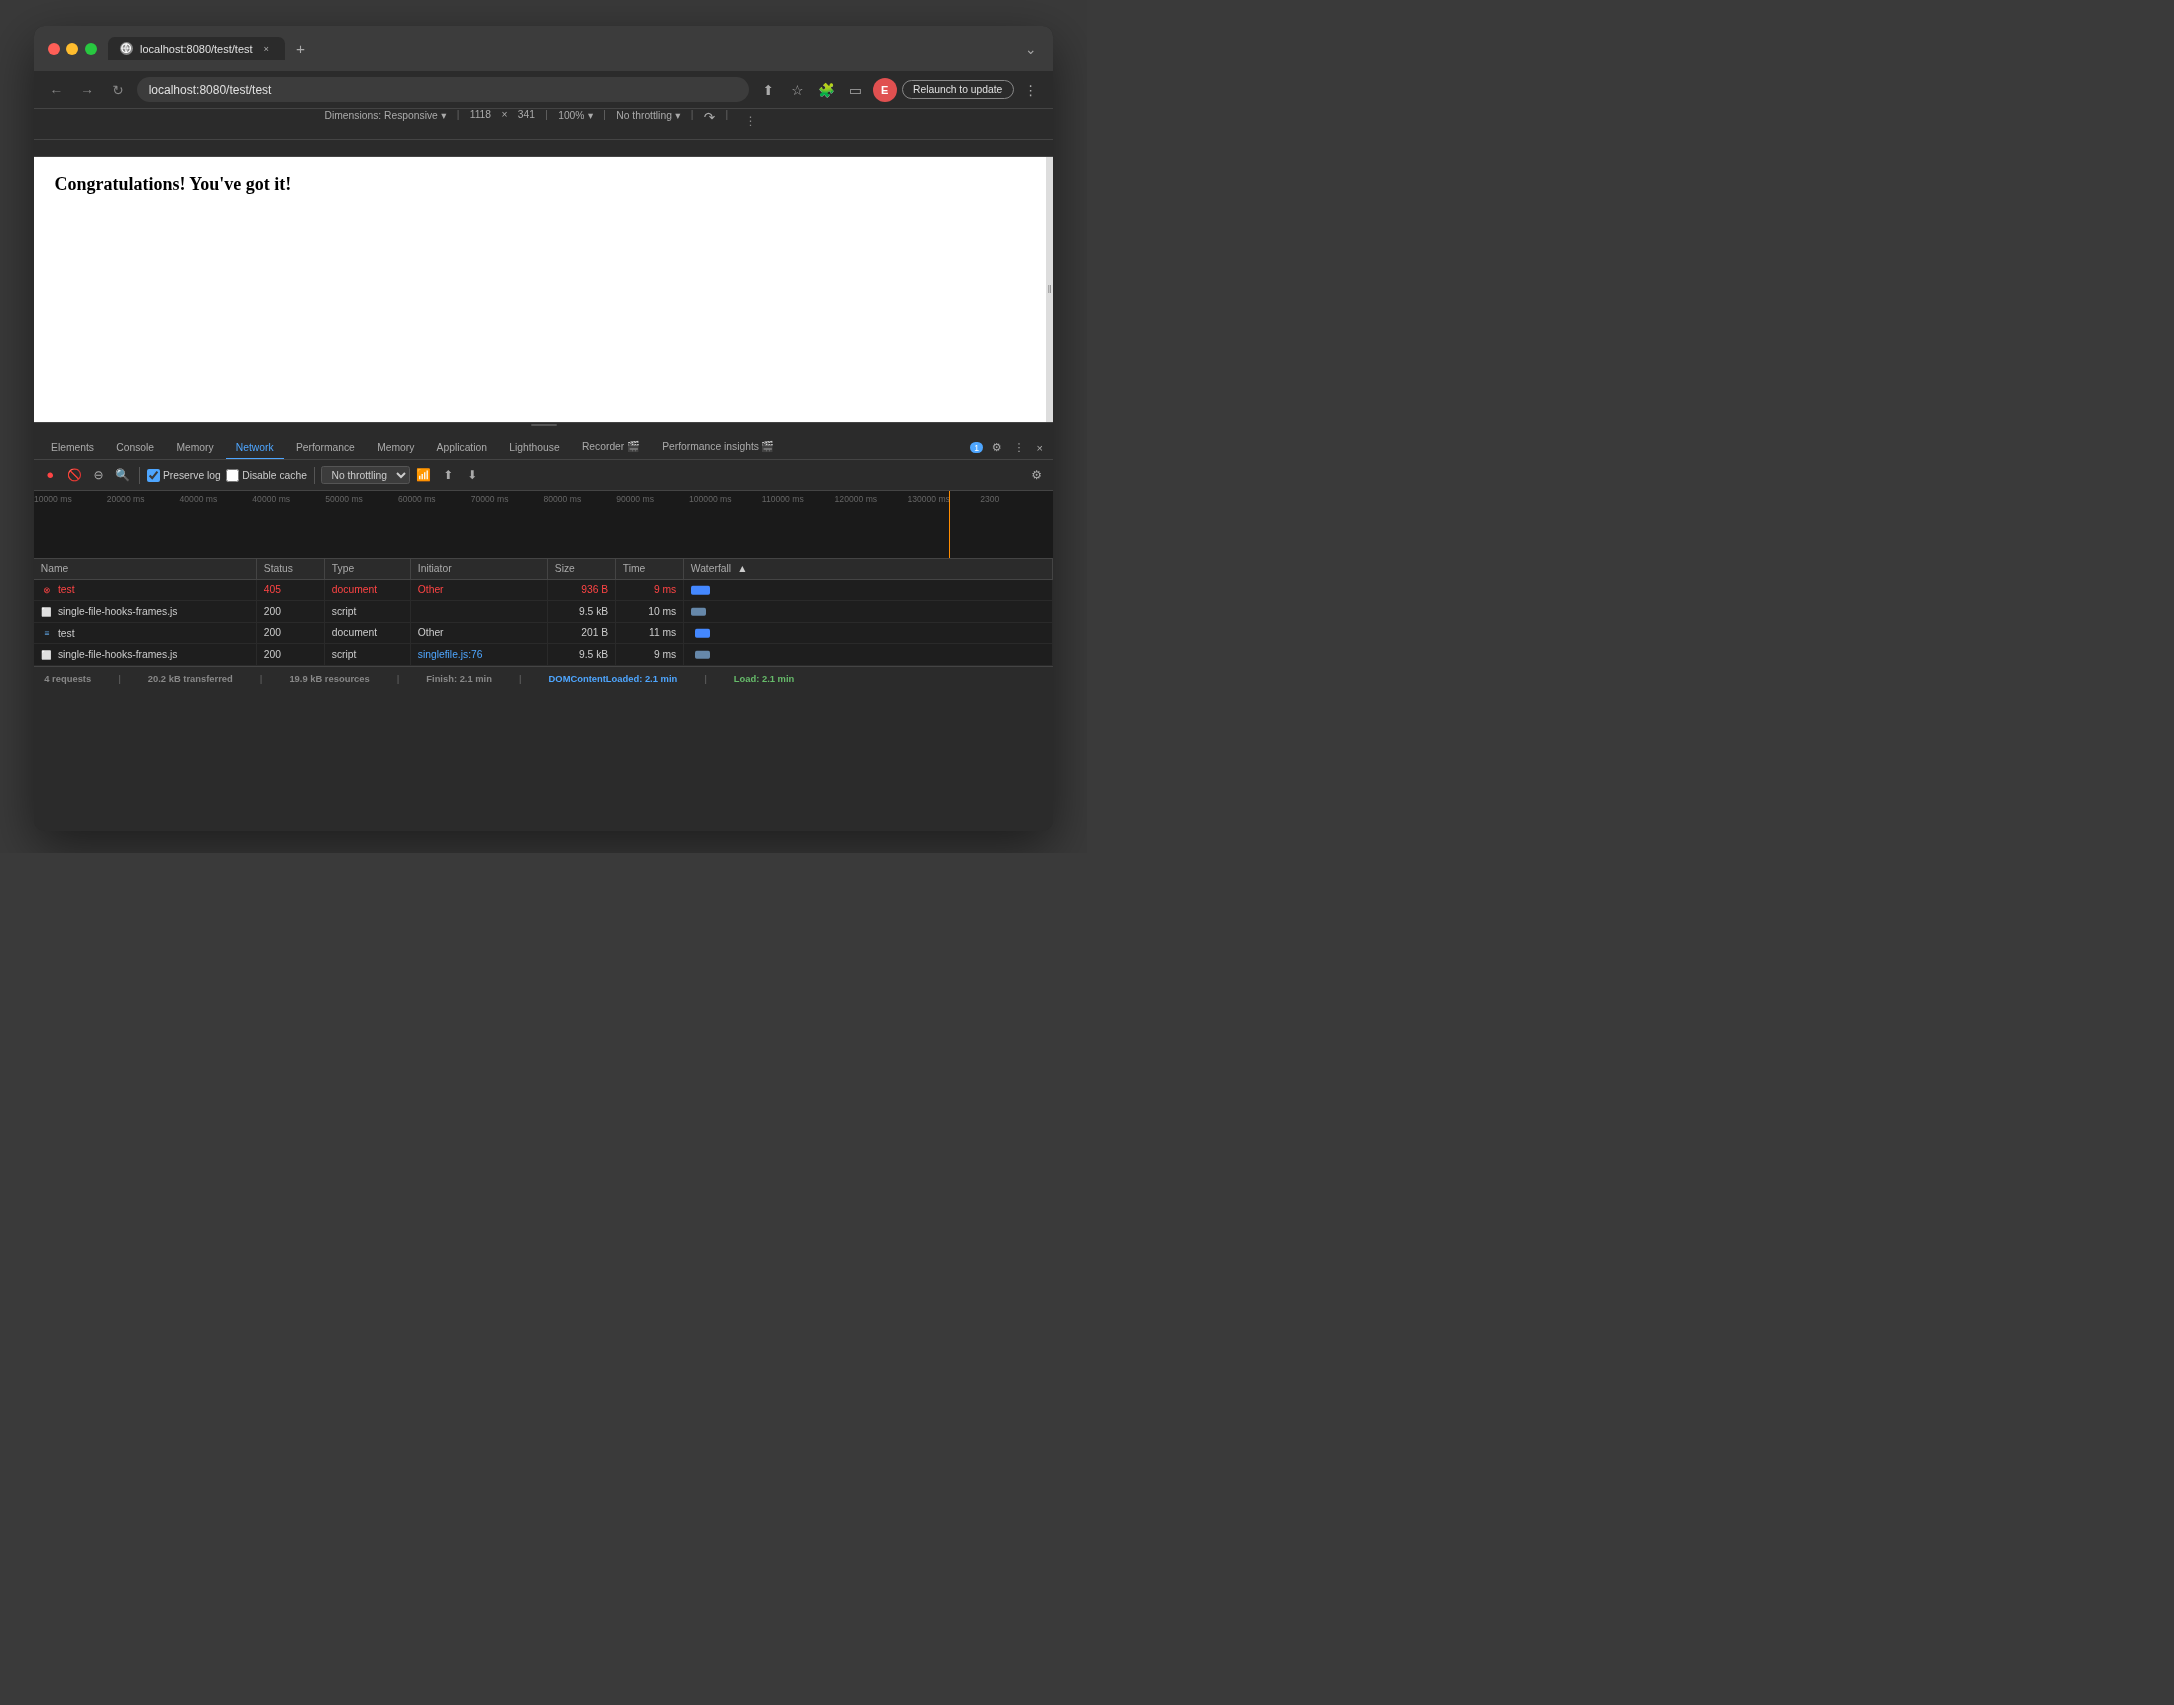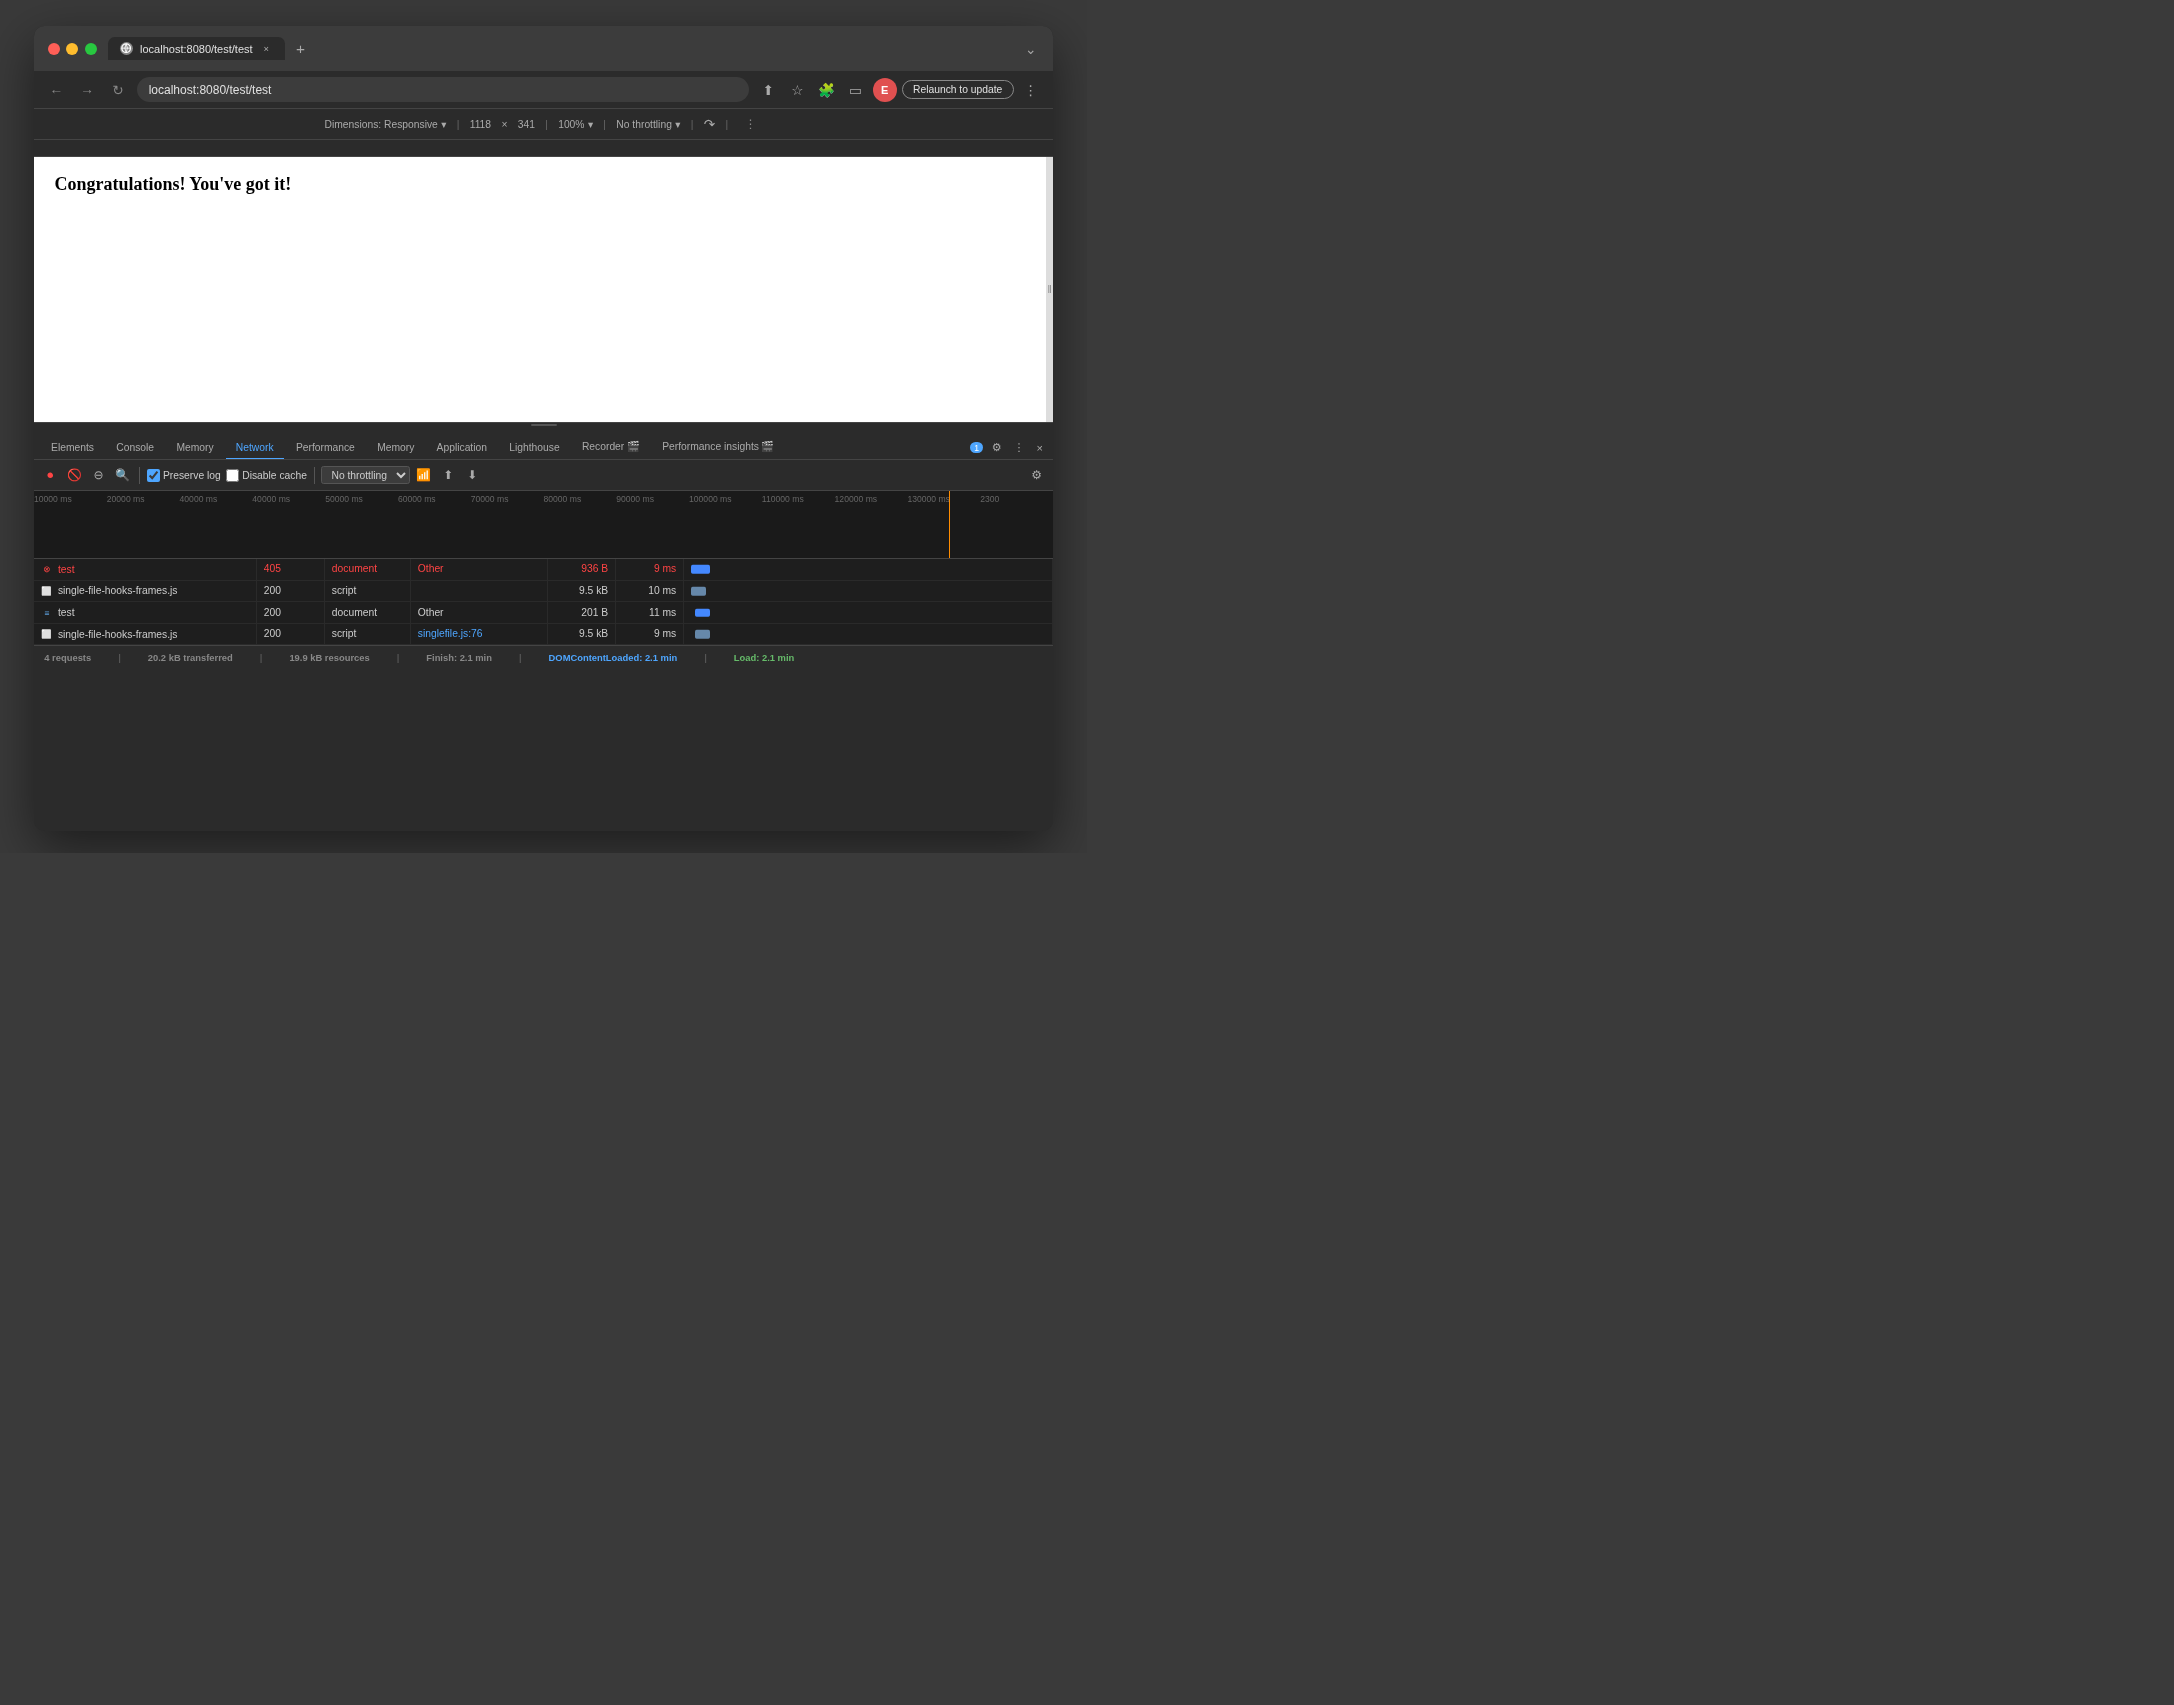--- a/index.html
+++ b/index.html
@@ -201,21 +201,21 @@
       padding: 3.4px 10.3px;
       cursor: pointer;
       white-space: nowrap;
     }
 
     
     .devtools-dimensions {
       background: #2b2b2b;
       height: 31px;
       display: flex;
-      align-items: center;
+      align-items: flex-start;
       justify-content: center;
       gap: 10.3px;
       font-size: 10.3px;
       color: #aaa;
       border-bottom: 0.9px solid #444;
     }
 
     .dim-sep { color: #666; }
 
     .dim-dropdown {
@@ -726,20 +726,44 @@
         <span class="timeline-label">100000 ms</span>
         <span class="timeline-label">110000 ms</span>
         <span class="timeline-label">120000 ms</span>
         <span class="timeline-label">130000 ms</span>
         <span class="timeline-label">2300</span>
       </div>
       <div class="timeline-cursor"></div>
     </div>
 
     <div class="network-table">
+      <div class="network-header">
+        <div class="network-col-header name">
+          <span>Name</span>
+        </div>
+        <div class="network-col-header status">
+          <span>Status</span>
+        </div>
+        <div class="network-col-header type">
+          <span>Type</span>
+        </div>
+        <div class="network-col-header initiator">
+          <span>Initiator</span>
+        </div>
+        <div class="network-col-header size">
+          <span>Size</span>
+        </div>
+        <div class="network-col-header time">
+          <span>Time</span>
+        </div>
+        <div class="network-col-header waterfall">
+          <span>Waterfall</span>
+          <span class="sort-arrow">▲</span>
+        </div>
+      </div>
 
       <div class="network-row error">
         <div class="network-cell name">
           <span class="row-icon error">⊗</span>
           <span>test</span>
         </div>
         <div class="network-cell status status-error">405</div>
         <div class="network-cell type type-document">document</div>
         <div class="network-cell initiator">Other</div>
         <div class="network-cell size status-error">936 B</div>

